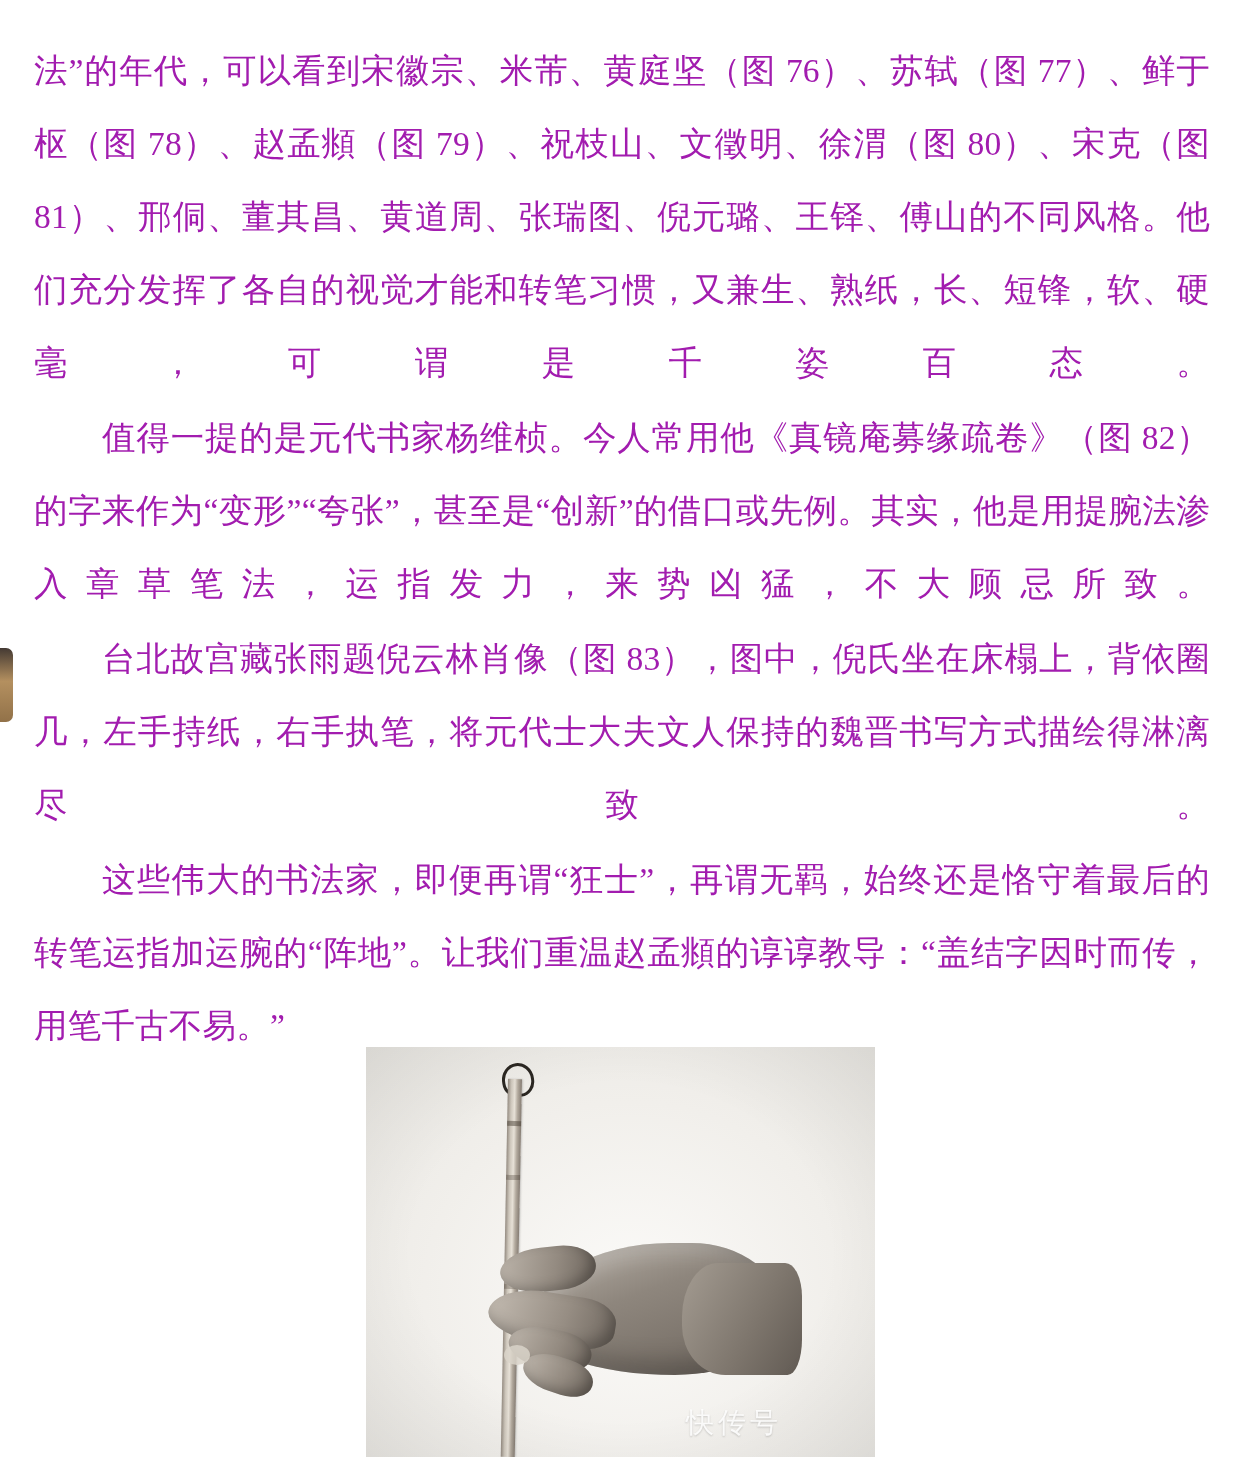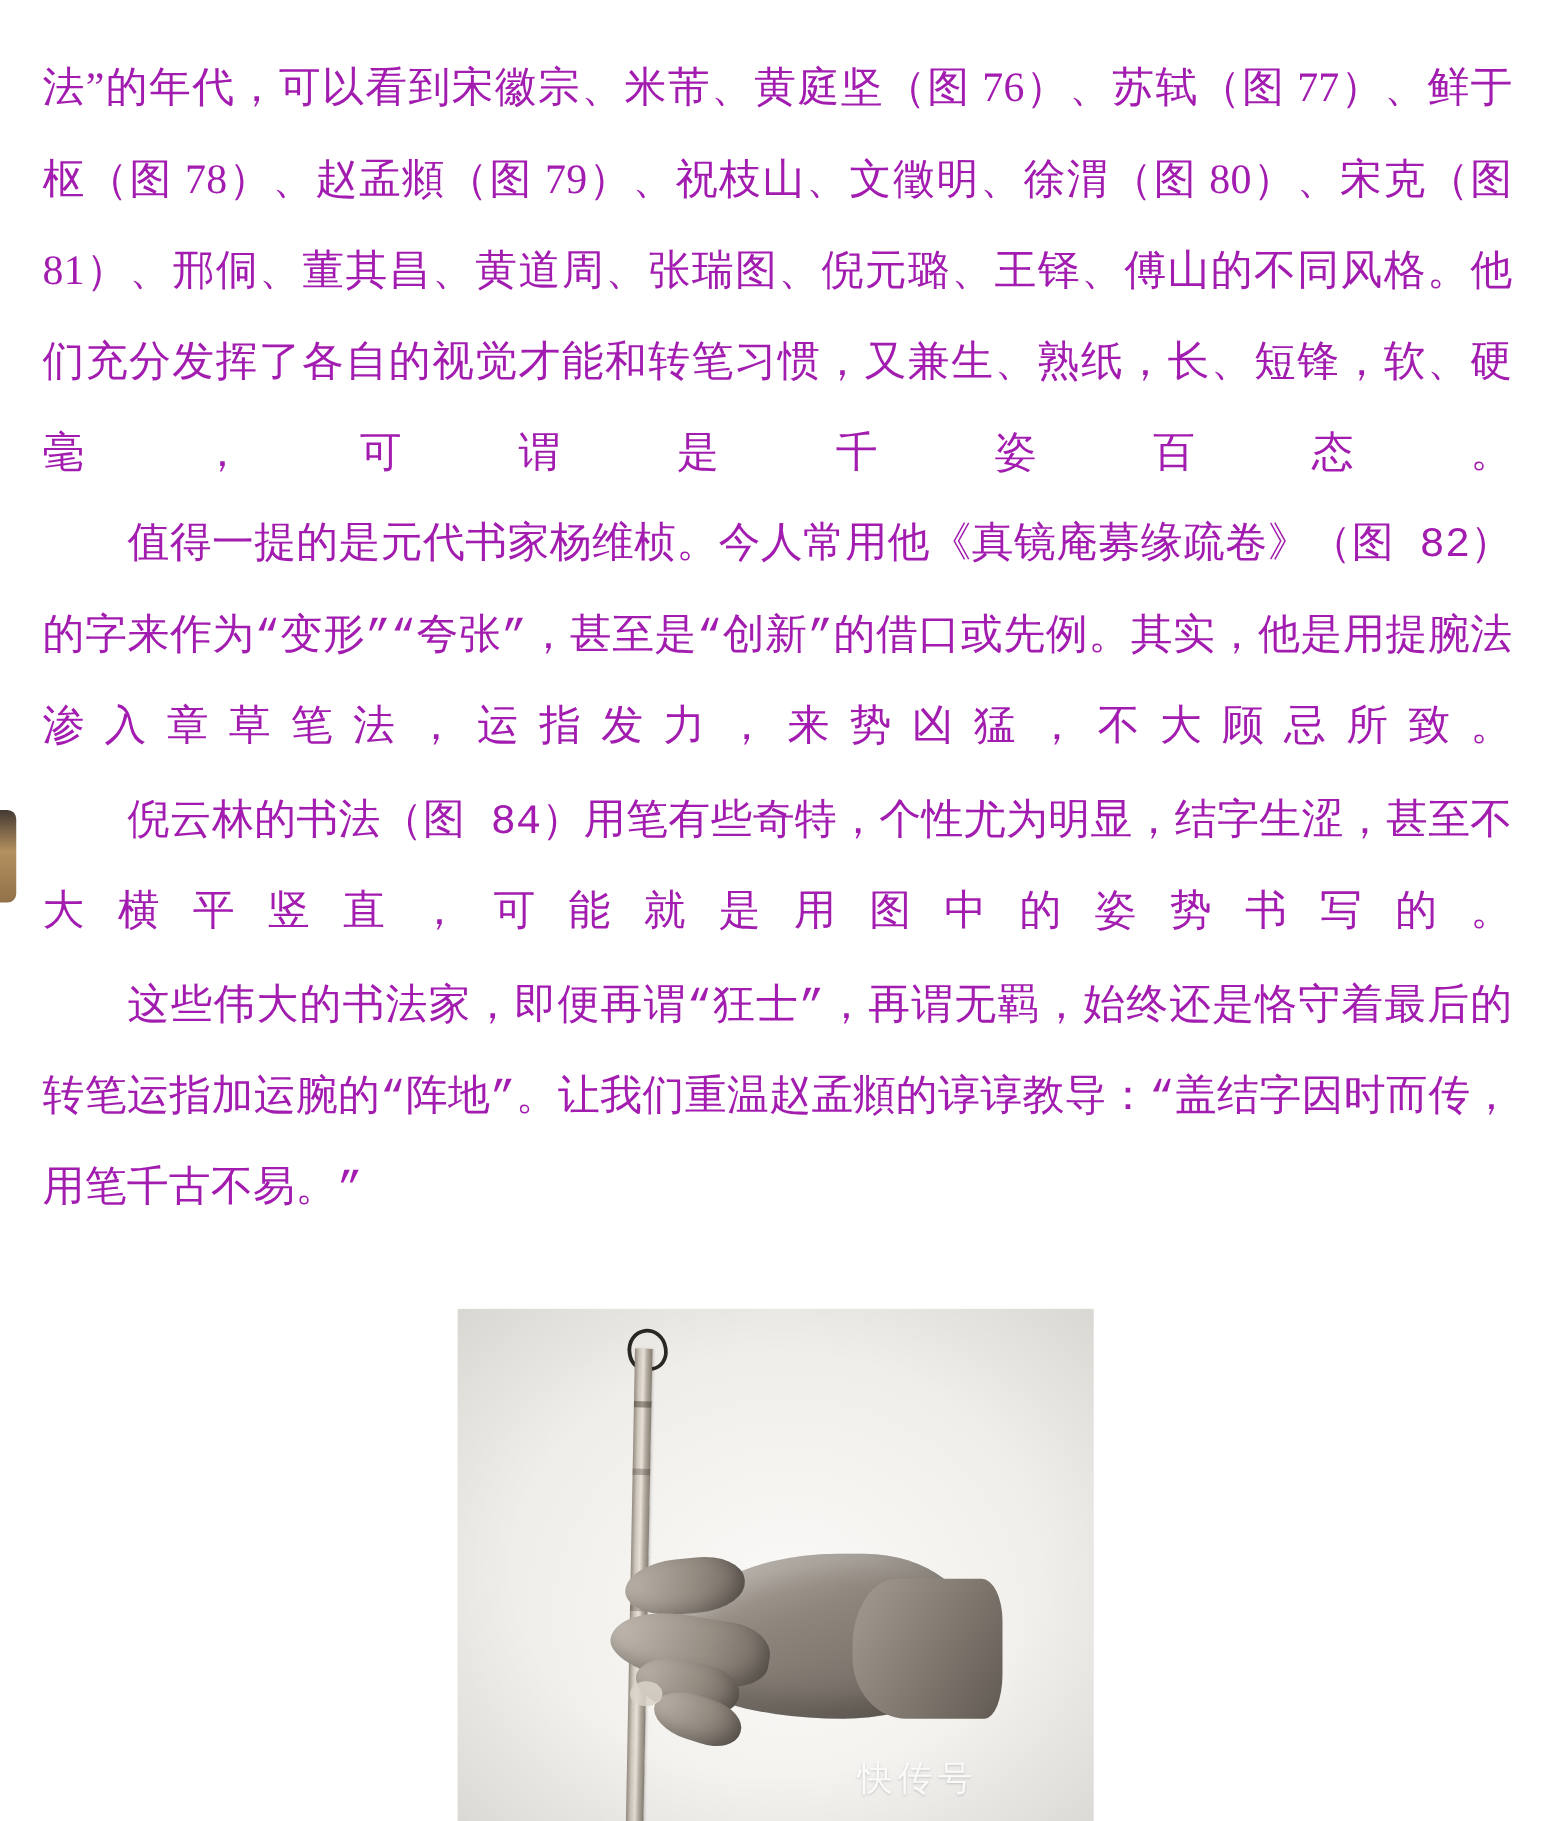--- a/index.html
+++ b/index.html
@@ -38,21 +38,20 @@
     font-size: 33.5px;
     line-height: 73px;
     letter-spacing: 0.2px;
     text-align: justify;
     text-justify: inter-character;
     text-align-last: left;
     color: #a21caf;
   }
   .para.indent {
     text-indent: 68px;
-    font-family: Liberation Mono, monospace;
   }
   .para.last-justify {
     text-align-last: justify;
   }
 
   
   .edge-artifact {
     position: absolute;
     left: 0;
     top: 648px;
@@ -197,21 +196,21 @@
 </head>
 <body>
 
 <div class="page">
 
   <div class="edge-artifact"></div>
 
   <div class="text-body">
     <p class="para last-justify">法”的年代，可以看到宋徽宗、米芾、黄庭坚（图 76）、苏轼（图 77）、鲜于枢（图 78）、赵孟頫（图 79）、祝枝山、文徵明、徐渭（图 80）、宋克（图 81）、邢侗、董其昌、黄道周、张瑞图、倪元璐、王铎、傅山的不同风格。他们充分发挥了各自的视觉才能和转笔习惯，又兼生、熟纸，长、短锋，软、硬毫，可谓是千姿百态。</p>
     <p class="para indent last-justify">值得一提的是元代书家杨维桢。今人常用他《真镜庵募缘疏卷》（图 82）的字来作为“变形”“夸张”，甚至是“创新”的借口或先例。其实，他是用提腕法渗入章草笔法，运指发力，来势凶猛，不大顾忌所致。</p>
-    <p class="para indent last-justify">倪云林的书法（图 84）用笔有些奇特，个性尤为明显，结字生涩，甚至不大横平竖直，可能就是用图中的姿势书写的。</p>
+    <p class="para indent last-justify">台北故宫藏张雨题倪云林肖像（图 83），图中，倪氏坐在床榻上，背依圈几，左手持纸，右手执笔，将元代士大夫文人保持的魏晋书写方式描绘得淋漓尽致。</p>
     <p class="para indent">这些伟大的书法家，即便再谓“狂士”，再谓无羁，始终还是恪守着最后的转笔运指加运腕的“阵地”。让我们重温赵孟頫的谆谆教导：“盖结字因时而传，用笔千古不易。”</p>
   </div>
 
   <div class="photo-wrap">
     <div class="photo-inner">
       <div class="brush-loop"></div>
       <div class="brush-shaft">
         <div class="brush-node n1"></div>
         <div class="brush-node n2"></div>
         <div class="brush-node n3"></div>

